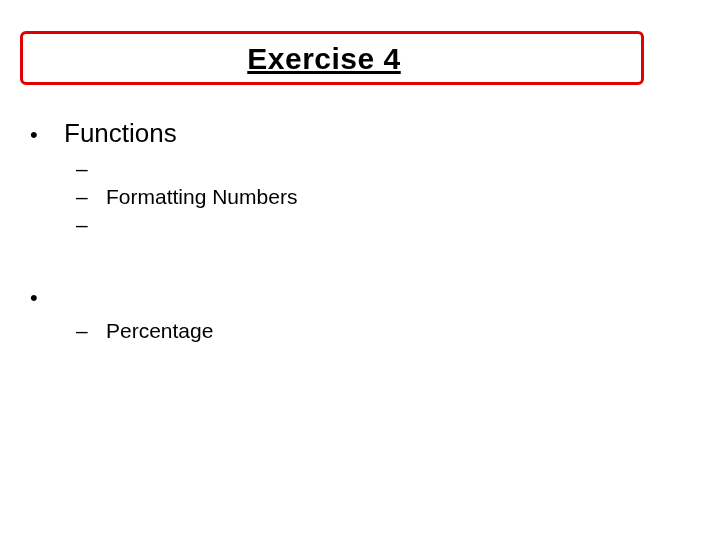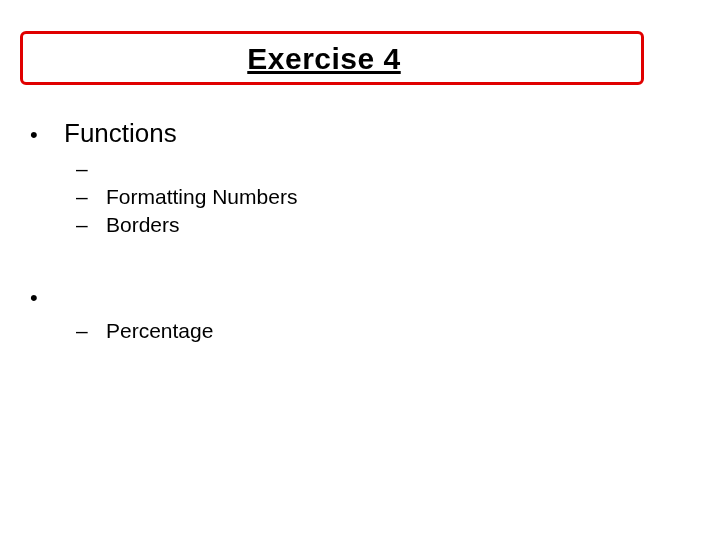--- a/index.html
+++ b/index.html
@@ -86,21 +86,20 @@
     </div>
     <div class="sub-item">
       <span class="sub-bullet">–</span>
     </div>
     <div class="sub-item">
       <span class="sub-bullet">–</span>
       <span>Formatting Numbers</span>
     </div>
     <div class="sub-item">
       <span class="sub-bullet">–</span>
-      <span>Borders</span>
     </div>
 
     <div class="group2">
       <div class="top-item">
         <span class="top-bullet">•</span>
       </div>
       <div class="sub-item">
         <span class="sub-bullet">–</span>
         <span>Percentage</span>
       </div>

